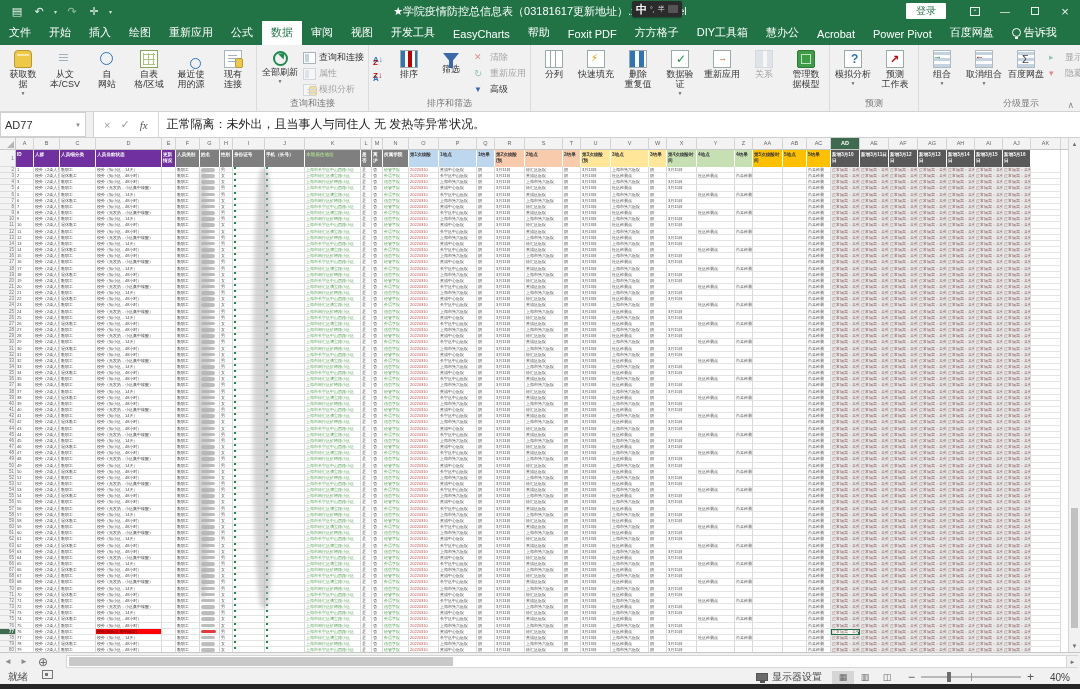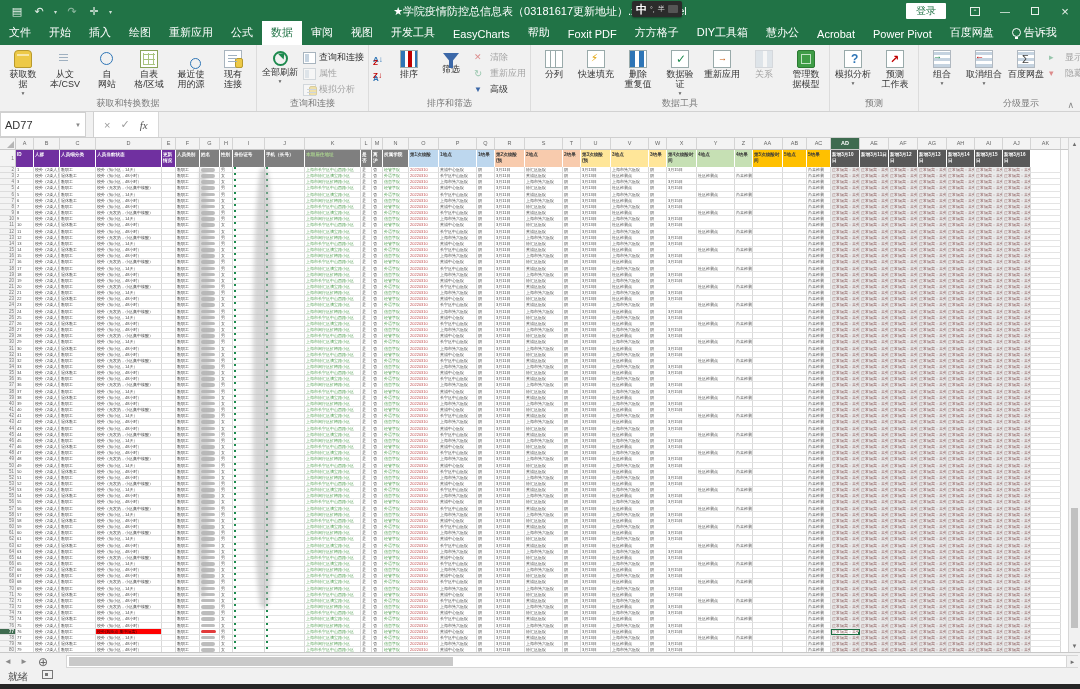--- a/index.html
+++ b/index.html
@@ -308,21 +308,20 @@
             <div class="ic ic-clock"></div>
             <span class="rlbl">最近使
 用的源</span>
           </div>
           <div class="rbtn-l">
             <div class="ic ic-conn"></div>
             <span class="rlbl">现有
 连接</span>
           </div>
         </div>
-        <div class="rname">获取和转换数据</div>
       </div>
       <div class="rgroup">
         <div class="ritems">
           <div class="rbtn-l">
             <div class="ic ic-refresh"></div>
             <span class="rlbl">全部刷新</span>
             <span class="caret">▼</span>
           </div>
           <div class="smallcol">
             <div class="rbtn-s">
@@ -400,21 +399,20 @@
           <div class="rbtn-l dis">
             <div class="ic ic-rel"></div>
             <span class="rlbl">关系</span>
           </div>
           <div class="rbtn-l">
             <div class="ic ic-model"></div>
             <span class="rlbl">管理数
 据模型</span>
           </div>
         </div>
-        <div class="rname">数据工具</div>
       </div>
       <div class="rgroup">
         <div class="ritems">
           <div class="rbtn-l">
             <div class="ic ic-whatif"></div>
             <span class="rlbl">模拟分析</span>
             <span class="caret">▼</span>
           </div>
           <div class="rbtn-l">
             <div class="ic ic-forecast"></div>
@@ -460,20 +458,21 @@
     <div class="namebox">
       <span>AD77</span>
       <span class="nbcaret">▼</span>
     </div>
     <div class="fsep"></div>
     <div class="fbtns">
       <span>×</span>
       <span>✓</span>
       <span class="fx">fx</span>
     </div>
+    <div class="finput">正常隔离：未外出，且当事人与同住人 无 发热等异常状况。</div>
   </div>
 
   <div class="gridwrap">
     <div class="colstrip">
         <div class="corner"></div>
         <div class="colhdr" style="width: 18px;">A</div>
         <div class="colhdr" style="width: 26px;">B</div>
         <div class="colhdr" style="width: 36px;">C</div>
         <div class="colhdr" style="width: 66px;">D</div>
         <div class="colhdr" style="width: 14px;">E</div>
@@ -3886,15 +3885,35 @@
     <span class="addsheet">⊕</span>
     <span class="hscroll">
       <span class="hthumb"></span>
       <span class="harr">►</span>
     </span>
   </div>
 
   <div class="statusbar">
     <span class="ready">就绪</span>
     <span class="macroic"></span>
+    <div class="sright">
+      <span class="dispset">
+        <span class="monic"></span>
+        <span>显示器设置</span>
+      </span>
+      <span class="viewbtns">
+        <span class="vb on">▦</span>
+        <span class="vb">▥</span>
+        <span class="vb">◫</span>
+      </span>
+      <span class="zoomctl">
+        <span class="zpm">−</span>
+        <span class="ztrack">
+            <span class="zmid"></span>
+            <span class="zthumb"></span>
+          </span>
+        <span class="zpm">+</span>
+        <span class="zval">40%</span>
+      </span>
+    </div>
   </div>
   <div class="bottomstrip"></div>
 </div>
 
 </body></html>

